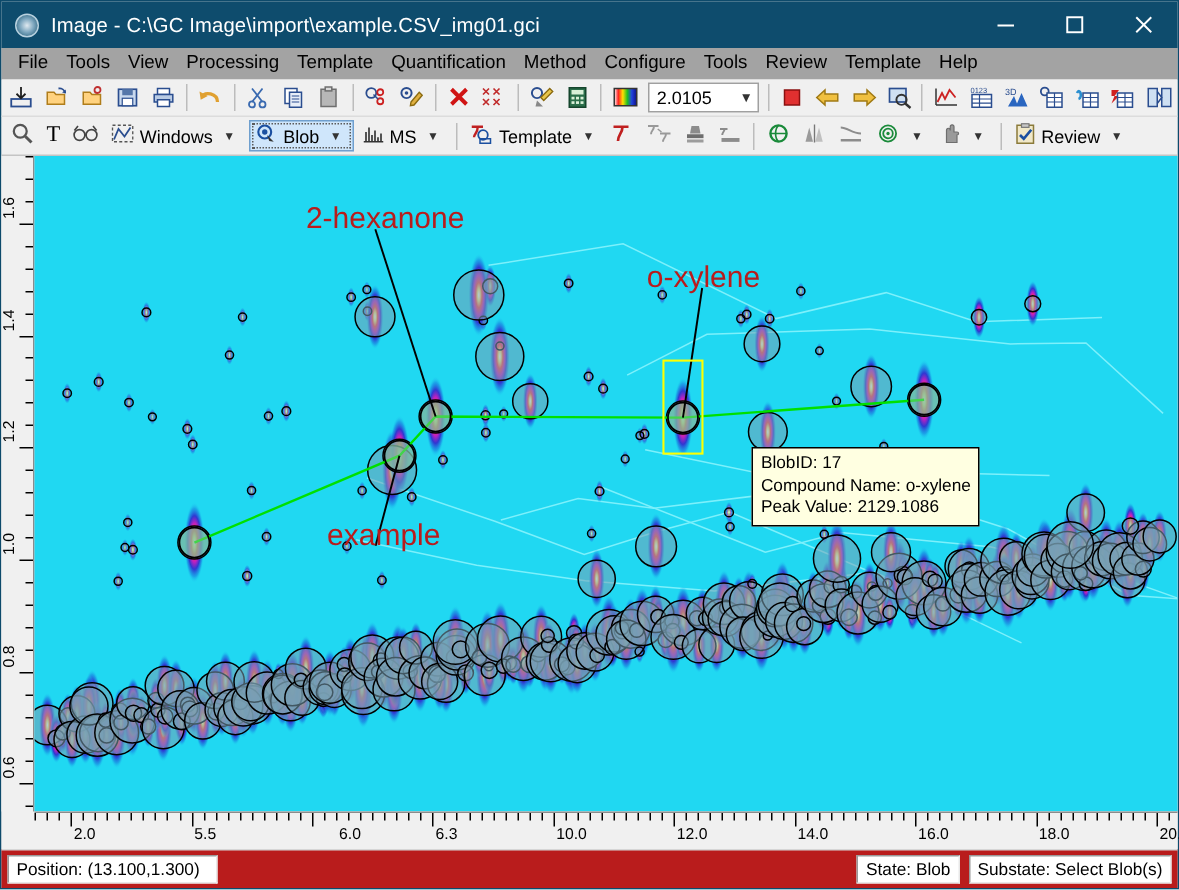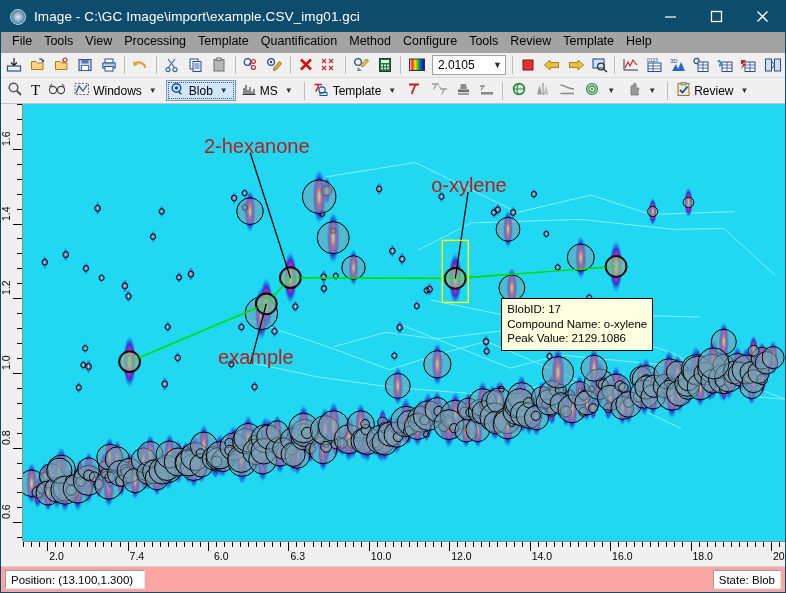--- a/index.html
+++ b/index.html
@@ -125,21 +125,21 @@
   }
   .tooltip {
     position: absolute;
     background: #ffffe1; border: 1px solid #000;
     font-size: 11.5px; color: #000;
     padding: 3px 5px 4px 5px; line-height: 14.5px; white-space: nowrap; margin-left: 36px;
   }
 
   
   .statusbar {
-    height: 26px; min-height: 26px; background: #fca5a5;
+    height: 26px; min-height: 26px; background: #b91c1c;
     display: flex; align-items: center; padding: 0 4px; gap: 6px;
     border-top: 1px solid #d6d6d6;
     justify-content: center;
   }
   .spanel {
     height: 19px; background: #fff;
     border: 1px solid #9a9a9a; border-right-color: #e8e8e8; border-bottom-color: #e8e8e8;
     font-size: 11.5px; color: #000;
     display: flex; align-items: center; padding: 0 5px; white-space: nowrap;
   }
@@ -1274,32 +1274,32 @@
         <div class="xtick min" style="left: 32.1689px;"></div>
         <div class="xtick min" style="left: 40.2111px;"></div>
         <div class="xtick min" style="left: 48.2533px;"></div>
         <div class="xtick min" style="left: 56.2955px;"></div>
         <div class="xtick min" style="left: 64.3377px;"></div>
         <div class="xtick min" style="left: 72.3799px;"></div>
         <div class="xtick min" style="left: 80.4222px;"></div>
         <div class="xtick min" style="left: 88.4644px;"></div>
         <div class="xtick min" style="left: 96.5066px;"></div>
         <div class="xtick maj" style="left: 104.549px;"></div>
-        <div class="xlab" style="left: 106.549px;">7.4</div>
+        <div class="xlab" style="left: 106.549px;">5.5</div>
         <div class="xtick min" style="left: 112.591px;"></div>
         <div class="xtick min" style="left: 120.633px;"></div>
         <div class="xtick min" style="left: 128.675px;"></div>
         <div class="xtick min" style="left: 136.718px;"></div>
         <div class="xtick min" style="left: 144.76px;"></div>
         <div class="xtick min" style="left: 152.802px;"></div>
         <div class="xtick min" style="left: 160.844px;"></div>
         <div class="xtick min" style="left: 168.887px;"></div>
         <div class="xtick min" style="left: 176.929px;"></div>
         <div class="xtick maj" style="left: 184.971px;"></div>
-        <div class="xlab" style="left: 191px;">6.0</div>
+        <div class="xlab" style="left: 203px;">6.0</div>
         <div class="xtick min" style="left: 193.013px;"></div>
         <div class="xtick min" style="left: 201.055px;"></div>
         <div class="xtick min" style="left: 209.098px;"></div>
         <div class="xtick min" style="left: 217.14px;"></div>
         <div class="xtick min" style="left: 225.182px;"></div>
         <div class="xtick min" style="left: 233.224px;"></div>
         <div class="xtick min" style="left: 241.266px;"></div>
         <div class="xtick min" style="left: 249.309px;"></div>
         <div class="xtick min" style="left: 257.351px;"></div>
         <div class="xtick maj" style="left: 265.393px;"></div>
@@ -1371,15 +1371,16 @@
         <div class="xtick maj" style="left: 747.926px;"></div>
         <div class="xlab" style="left: 749.926px;">20.0</div>
         <div class="xtick min" style="left: 755.968px;"></div>
       </div>
   </div>
 
   <div class="statusbar">
     <div class="spanel" style="width:140px">Position: (13.100,1.300)</div>
     <div class="spacer"></div>
     <div class="spanel">State: Blob</div>
+    <div class="spanel">Substate: Select Blob(s)</div>
   </div>
 
 </div>
 
 </body></html>

